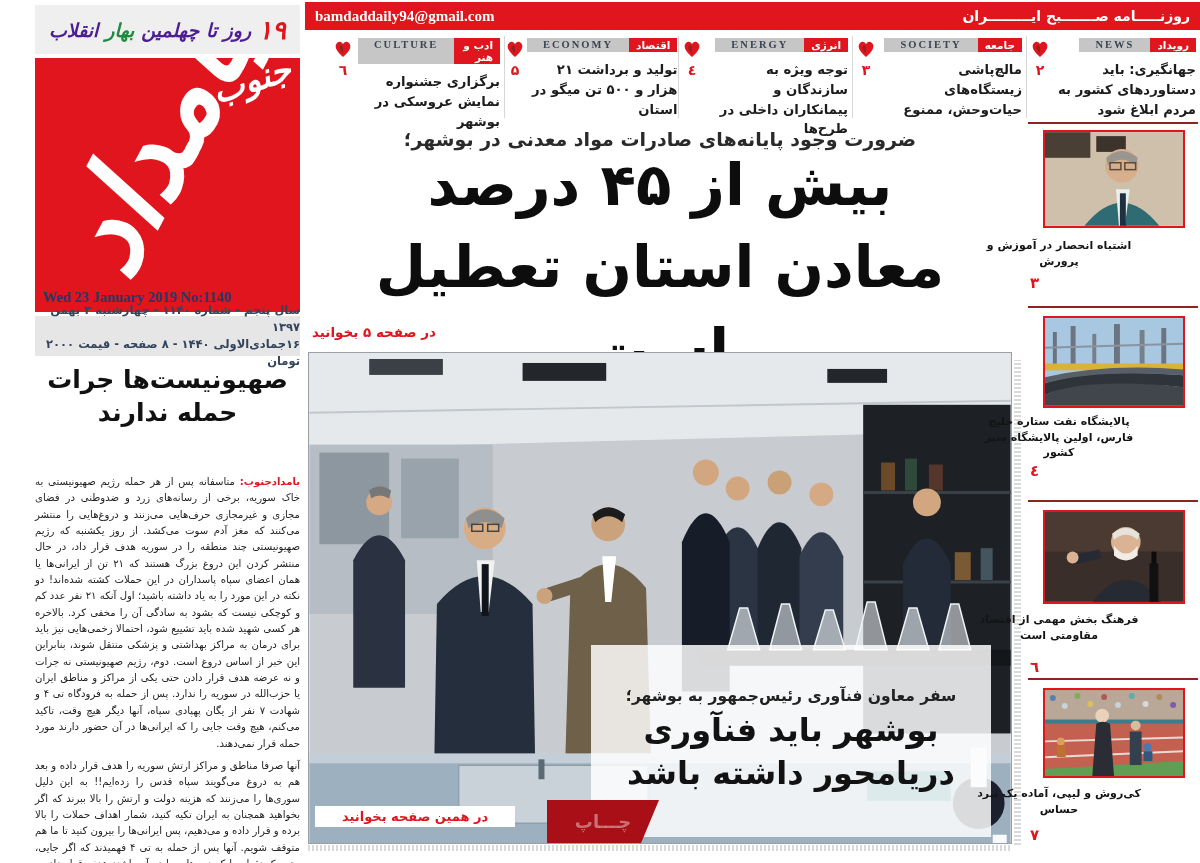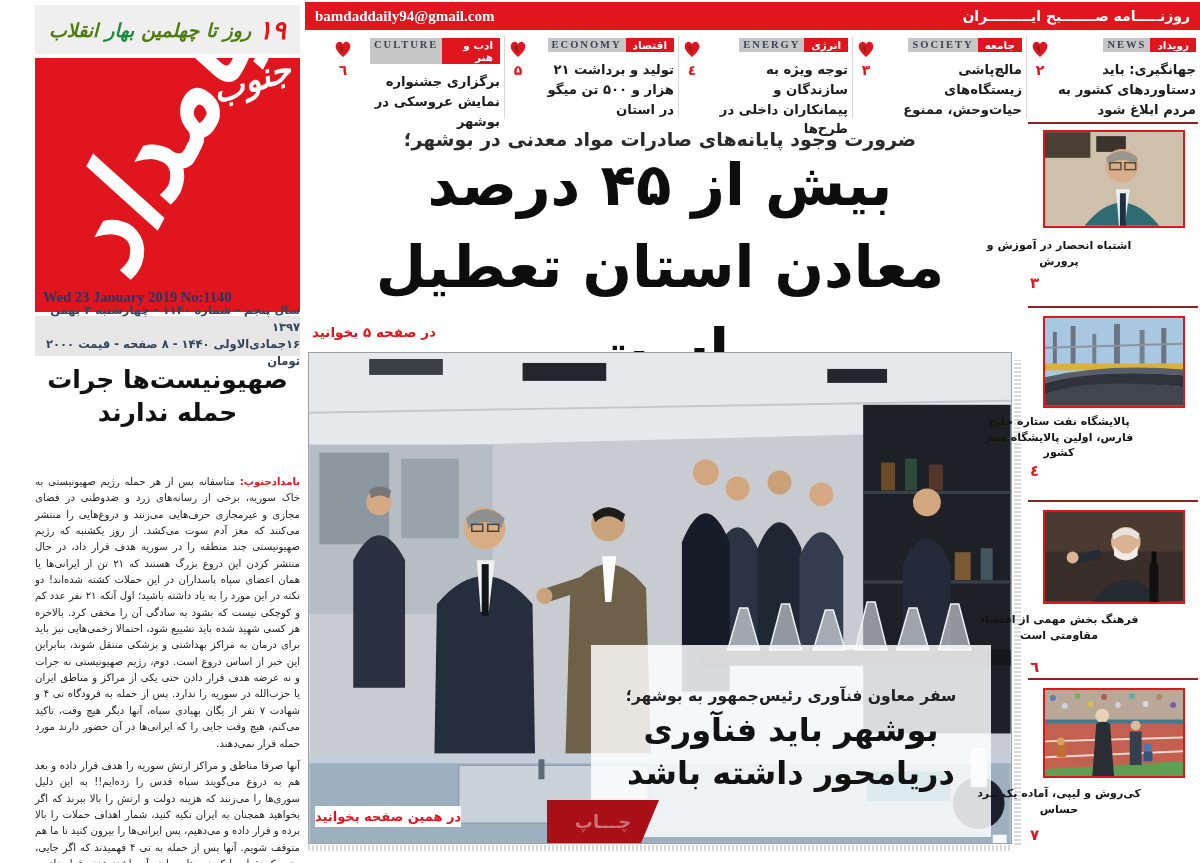--- a/index.html
+++ b/index.html
@@ -12,21 +12,21 @@
   .topbar{left:305px;top:2px;width:895px;height:28px;background:#e0151d;color:#fff;
           display:flex;align-items:center;justify-content:space-between;padding:0 10px;box-sizing:border-box;}
   .topbar .email{font-weight:bold;font-size:15px;font-family:"Liberation Serif",serif;}
   .topbar .slogan{font-weight:bold;font-size:14px;}
 
   
   .countdown{left:35px;top:5px;width:265px;height:49px;background:#efefef;display:flex;
              align-items:center;justify-content:center;gap:7px;direction:rtl;
              font-family:"DejaVu Serif",serif;font-style:italic;font-weight:bold;}
   .countdown .num{color:#e0151d;font-size:26px;}
-  .countdown .t{color:#4d7c0f;font-size:19px;}
+  .countdown .t{color:#4c1d95;font-size:19px;}
   .countdown .hl{color:#1e8a3c;font-size:19px;}
   .logobox{left:35px;top:58px;width:265px;height:254px;background:#e0151d;overflow:hidden;}
   .logo-main{position:absolute;left:-18px;top:18px;width:300px;text-align:center;color:#fff;
              font-family:"DejaVu Serif",serif;font-style:italic;font-weight:bold;font-size:118px;
              transform:rotate(-62deg);transform-origin:50% 60%;line-height:1;}
   .logo-sub{position:absolute;right:8px;top:2px;color:#fff;font-family:"DejaVu Serif",serif;
             font-style:italic;font-weight:bold;font-size:34px;transform:rotate(-18deg);}
   .date-en{position:absolute;left:8px;bottom:6px;color:#1f3a66;font-family:"Liberation Serif",serif;
            font-weight:bold;font-size:14.5px;}
   .datestrip{left:35px;top:316px;width:265px;height:40px;background:#e6e6e6;color:#33455c;
@@ -43,40 +43,40 @@
 
   
   .teasers{left:330px;top:36px;width:870px;height:82px;display:flex;}
   .tblock{width:174px;box-sizing:border-box;display:flex;padding:2px 4px 0 0;border-left:1px solid #d8d8d8;}
   .tblock:first-child{border-left:none;}
   .ticol{width:26px;display:flex;flex-direction:column;align-items:center;gap:3px;padding-top:1px;}
   .tnum{color:#e0151d;font-weight:bold;font-size:14px;}
   .tmain{flex:1;display:flex;flex-direction:column;align-items:flex-end;padding-left:2px;}
   .labels{display:flex;gap:0;}
   .lab-en{background:#c6c6c6;color:#3a4452;font-family:"Liberation Serif",serif;font-weight:bold;
-          font-size:10.5px;letter-spacing:2px;padding:1px 4px;margin-left:12px;}
+          font-size:10.5px;letter-spacing:2px;padding:1px 16px;}
   .lab-fa{background:#e0151d;color:#fff;font-size:10.5px;font-weight:bold;padding:1px 7px;}
   .thead{margin-top:8px;font-size:13.2px;font-weight:bold;color:#1c1c1c;text-align:right;
          line-height:1.5;width:100%;}
 
   
   .kicker{left:308px;top:128px;width:704px;text-align:center;font-weight:bold;font-size:19px;color:#2a2a2a;}
   .headline{left:308px;top:144px;width:704px;text-align:center;font-weight:bold;color:#0d0d0d;
             font-size:58px;line-height:1.42;}
   .readnote{left:312px;top:324px;color:#e0151d;font-weight:bold;font-size:13.5px;}
 
   
   .photo{left:308px;top:352px;width:704px;height:492px;border:1px solid #9aa0a6;box-sizing:border-box;overflow:hidden;}
   .photo svg{display:block;}
   .overlay{position:absolute;left:282px;top:292px;width:400px;height:192px;background:rgba(255,255,255,.84);
            display:flex;flex-direction:column;align-items:center;justify-content:center;text-align:center;}
   .overlay .okicker{font-size:15.5px;font-weight:bold;color:#222;margin-bottom:4px;}
   .overlay .otitle{font-size:32px;font-weight:bold;color:#121212;line-height:1.35;}
   .photonote{position:absolute;left:6px;bottom:16px;background:#fff;color:#e0151d;font-weight:bold;
-             font-size:13px;padding:3px 0;}
+             font-size:13px;padding:3px 27px;}
   .credit{position:absolute;bottom:8px;right:4px;transform:rotate(-90deg);transform-origin:bottom right;
           background:rgba(255,255,255,.92);color:#333;font-size:9px;padding:2px 8px;white-space:nowrap;}
   .ribbon{position:absolute;left:238px;bottom:0;width:112px;height:43px;background:#a80f16;
           clip-path:polygon(0 0,100% 0,84% 100%,0 100%);display:flex;align-items:center;justify-content:center;}
   .ribbon span{color:rgba(255,255,255,.4);font-weight:bold;font-size:18px;letter-spacing:4px;}
   .halftone-v{left:1014px;top:360px;width:7px;height:485px;
       background:repeating-linear-gradient(0deg,#c9c9c9 0 2px,#fff 2px 4px);opacity:.7;}
   .halftone-h{left:308px;top:845px;width:704px;height:6px;
       background:repeating-linear-gradient(90deg,#c9c9c9 0 2px,#fff 2px 4px);opacity:.7;}
 

